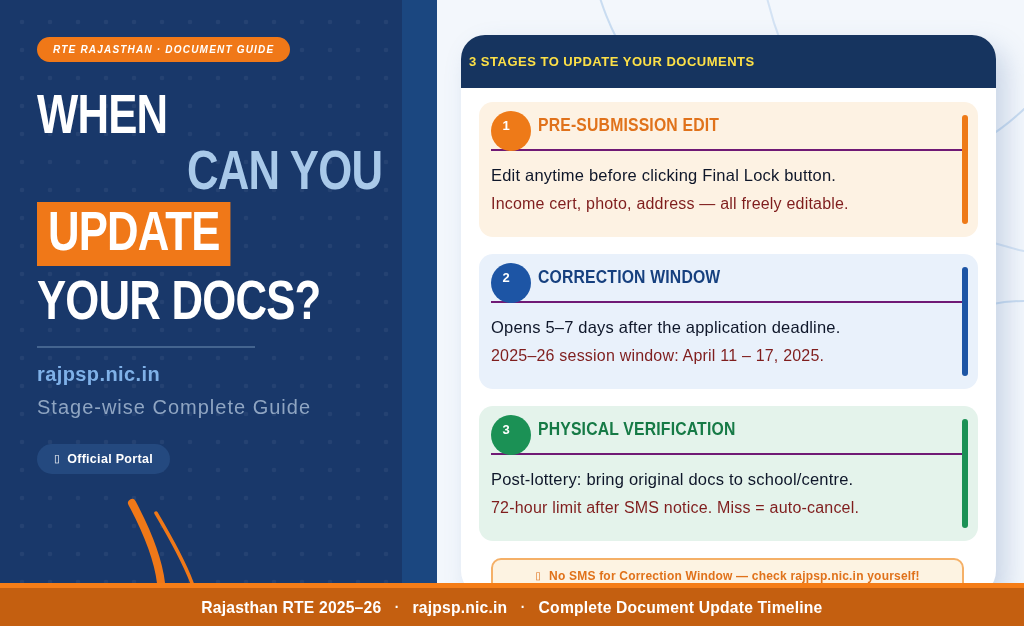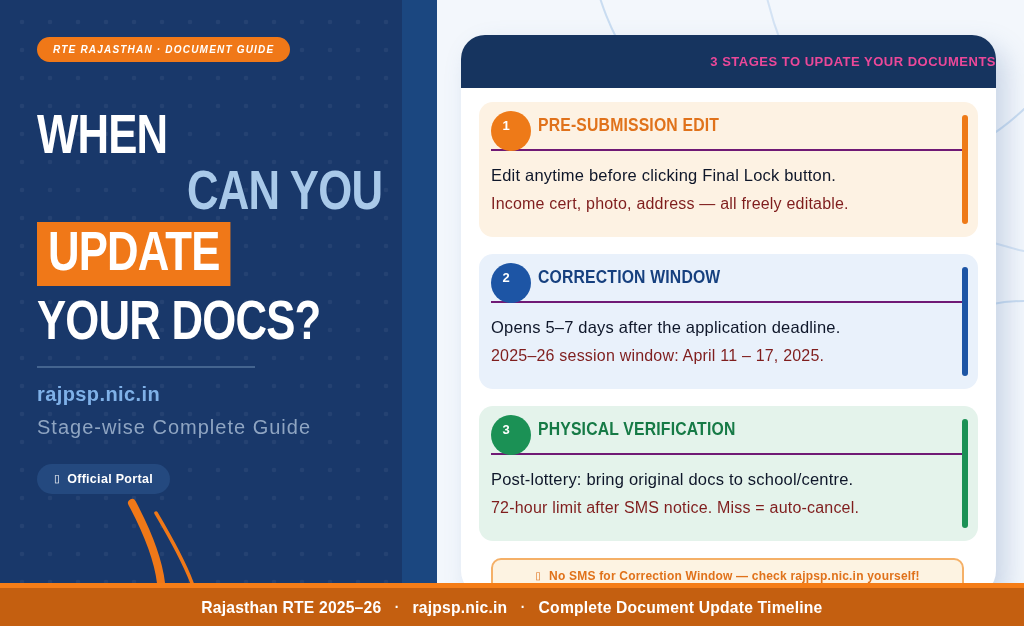--- a/index.html
+++ b/index.html
@@ -16,21 +16,21 @@
   }
   .left-edge-strip { position:absolute; top:0; right:0; bottom:0; width:35px; background:#1B4780; }
   .left-content { position:relative; z-index:2; padding:37px 0 0 37px; }
 
   .guide-badge {
     display:inline-block; background:#F07818; color:#fff;
     font-size:10px; font-weight:800; letter-spacing:1.2px;
     padding:7px 16px; border-radius:999px;font-style:italic;
   }
 
-  .main-title { margin-top:44px; }
+  .main-title { margin-top:24px; }
   .title-line { font-size:56px; font-weight:800; line-height:1.0; color:#fff; white-space:nowrap; }
   .title-line > span.cond { display:inline-block; transform:scaleX(0.78); transform-origin:left center; letter-spacing:-1px; }
   .title-line.lt-blue { color:#A9C9E9;text-align:right; }
   .title-line.boxed { margin:4px 0 6px; }
   .title-line.boxed .hl { background:#F07818; color:#fff; padding:1px 14px 7px; display:inline-block; }
 
   .title-divider { width:218px; height:2px; background:#44648F; margin-top:18px; }
 
   .site-label { margin-top:15px; font-size:20px; font-weight:700; color:#7FB1E8; letter-spacing:.4px; }
   .subtitle   { margin-top:10px; font-size:20px; font-weight:400; color:#8FA5C2; letter-spacing:1px; }
@@ -52,22 +52,22 @@
   .deco-c2 { width:680px; height:680px; left:320px;  top:-420px; border-color:rgba(165,198,232,0.4); }
   .deco-c3 { width:320px; height:320px; right:-160px; top:300px; }
 
   .stages-card {
     position:absolute; left:24px; top:35px; width:535px; height:560px;
     background:#fff; border-radius:24px;
     box-shadow:10px 12px 26px rgba(95,125,175,0.28);
   }
   .card-header {
     height:53px; background:#16345F; border-radius:24px 24px 0 0;
-    display:flex; align-items:center; justify-content:flex-end;
-    color:#ec4899; font-size:13px; font-weight:700; letter-spacing:.5px;padding-left:8px;
+    display:flex; align-items:center; justify-content:flex-start;
+    color:#fde047; font-size:13px; font-weight:700; letter-spacing:.5px;padding-left:8px;
   }
   .card-body { padding:14px 18px 0; }
 
   .stage { position:relative; border-radius:14px; margin-bottom:17px; padding-bottom:24px; }
   .stage-head {
     margin:0 14px 0 12px; padding:13px 0 13px 47px;
     border-bottom:2px solid #701a75;
   }
   .stage-head h3 { display:inline-block; font-size:17.5px; font-weight:700; letter-spacing:.2px;
                    transform:scaleX(.9); transform-origin:left center; white-space:nowrap; }

